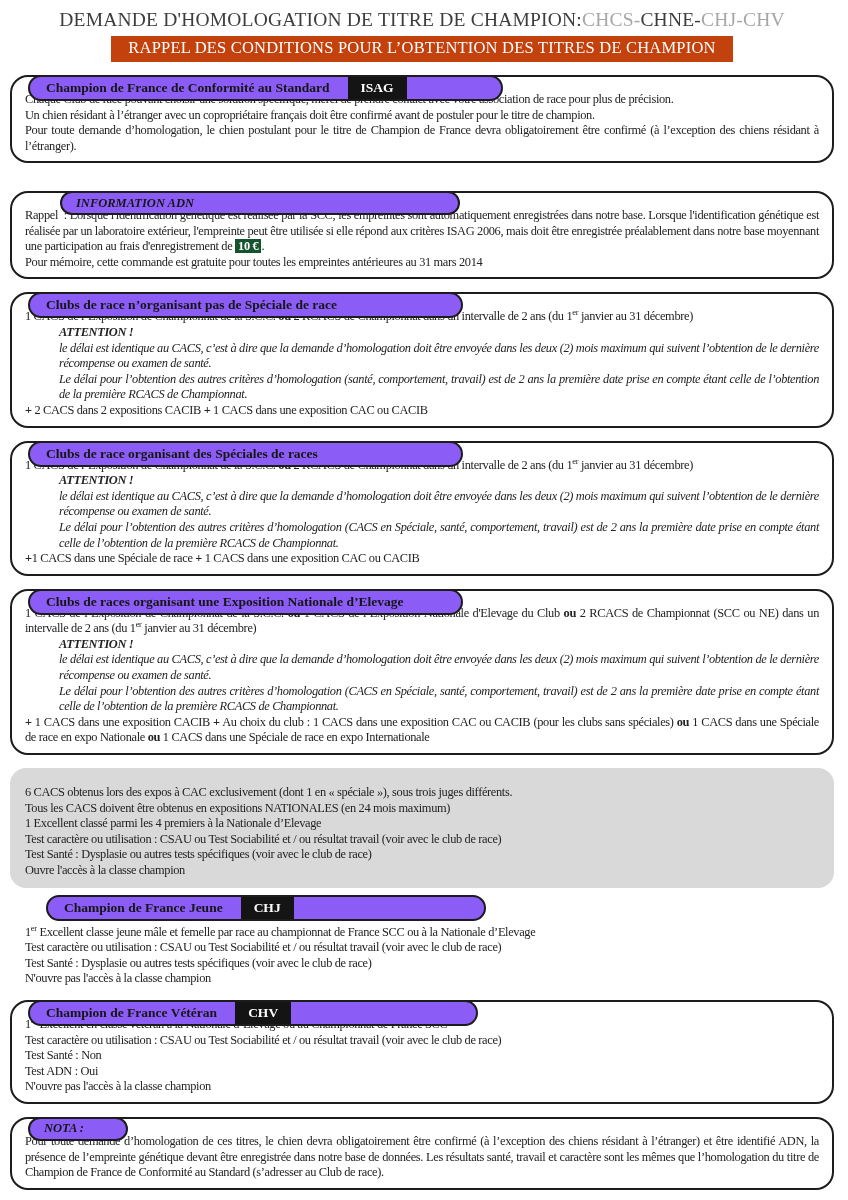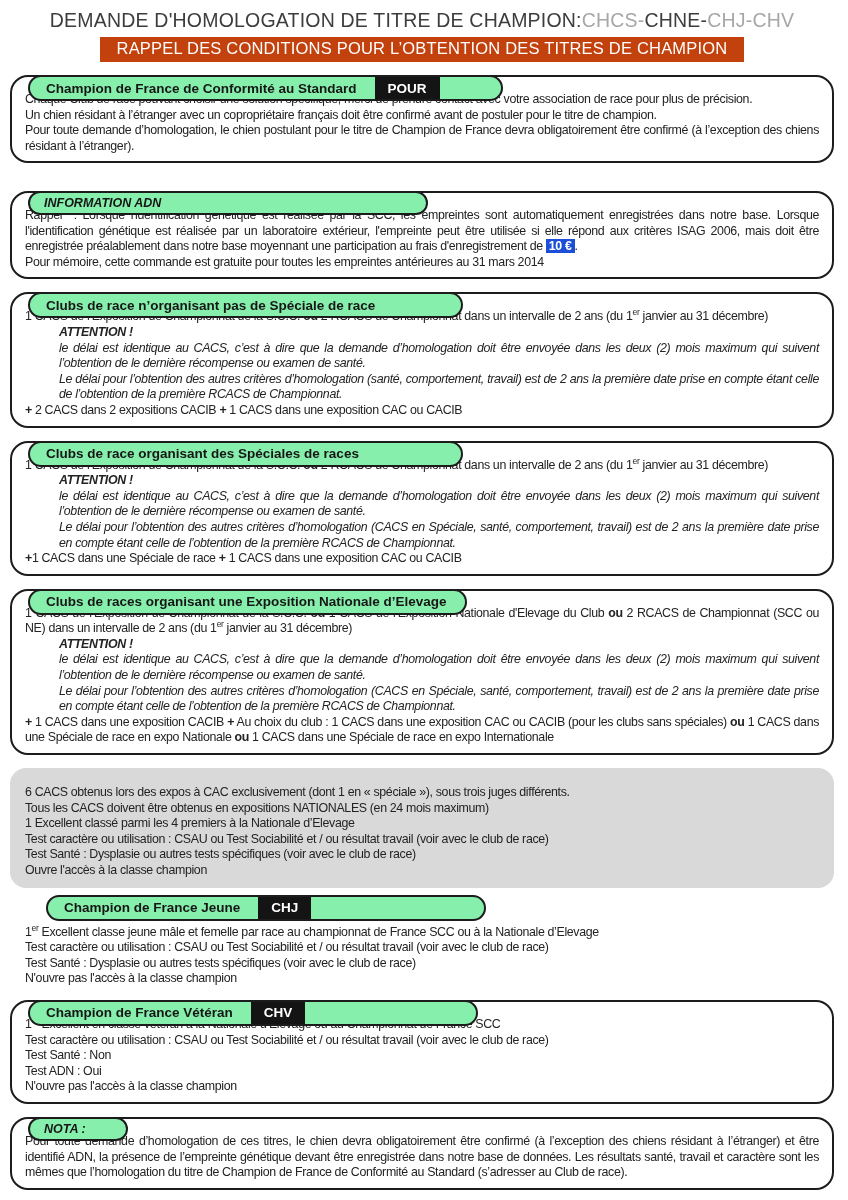--- a/index.html
+++ b/index.html
@@ -1,35 +1,35 @@
 <!DOCTYPE html>
 <html lang="fr"><head>
 <meta charset="utf-8">
 <style>
   html,body { margin:0; padding:0; background:#fff; }
   .page {
     width:844px; height:1200px; overflow:hidden; position:relative;
-    background:#fff; font-family:Liberation Sans, sans-serif; color:#232323;
+    background:#fff; font-family:Liberation Serif, serif; color:#232323;
     box-sizing:border-box;
   }
   
   .doc-title {
     text-align:center; font-size:19.5px; letter-spacing:0.2px;
     color:#3d3d3d; padding-top:9px; white-space:nowrap;
   }
   .t-gray { color:#a7a7a9; }
   .banner {
     width:fit-content; margin:5px auto 0; background:#c2410c; color:#fff;
     font-size:16.5px; padding:2px 17px 4px; letter-spacing:0.2px;
   }
   
   .section { position:relative; margin:7px 10px 0; }
   .pill {
     position:absolute; top:0; left:18px; z-index:2; box-sizing:border-box;
-    height:26px; width:fit-content; background:#86efac;
+    height:26px; width:fit-content; background:#8b5cf6;
     border:2px solid #1c1c1c; border-radius:15px;
     display:flex; align-items:stretch; overflow:hidden;
   }
   .pill.inline { position:relative; margin-left:18px; }
   .pill-label {
     display:flex; align-items:center; padding:0 18px 0 16px;
     font-weight:bold; font-size:13.5px; white-space:nowrap; color:#161616;
   }
   .pill-badge {
     display:flex; align-items:center; padding:0 13px; background:#141414;
@@ -46,46 +46,46 @@
   
   .box p, .freebody p {
     margin:0; font-size:12.4px; line-height:15.6px; letter-spacing:-0.35px;
     text-align:justify; color:#232323;
   }
   .prewrap { white-space:pre-wrap; }
   .indent { margin-left:34px !important; }
   .it { font-style:italic; }
   .att { font-weight:bold; font-style:italic; margin-left:34px !important; }
   .b { font-weight:bold; }
-  .hl { background:#1d4ed8; color:#fff; padding:0 3px; font-weight:bold; }
+  .hl { background:#14532d; color:#fff; padding:0 3px; font-weight:bold; }
   sup { font-size:8.5px; line-height:0; }
 </style>
 </head>
 <body>
 
 <div class="page">
 
   <div class="doc-title"><span>DEMANDE D'HOMOLOGATION DE TITRE DE CHAMPION:</span><span class="t-gray">CHCS-</span><span>CHNE-</span><span class="t-gray">CHJ-CHV</span></div>
 
   <div class="banner">RAPPEL DES CONDITIONS POUR L’OBTENTION DES TITRES DE CHAMPION</div>
 
   <div class="section" style="height:103px;">
     <div class="pill" style="min-width:475px;">
       <span class="pill-label">Champion de France de Conformité au Standard</span>
-      <span class="pill-badge">POUR</span>
+      <span class="pill-badge">ISAG</span>
     </div>
     <div class="box">
       <p>Chaque Club de race pouvant choisir une solution spécifique, merci de prendre contact avec votre association de race pour plus de précision.</p>
       <p>Un chien résidant à l’étranger avec un copropriétaire français doit être confirmé avant de postuler pour le titre de champion.</p>
       <p>Pour toute demande d’homologation, le chien postulant pour le titre de Champion de France devra obligatoirement être confirmé (à l’exception des chiens résidant à l’étranger).</p>
     </div>
   </div>
 
   <div class="section">
-    <div class="pill small" style="min-width:400px;">
+    <div class="pill small" style="min-width:400px;margin-left:32px;">
       <span class="pill-label">INFORMATION ADN</span>
     </div>
     <div class="box">
       <p class="prewrap"><span>Rappel  : Lorsque l'identification génétique est réalisée par la SCC, les empreintes sont automatiquement enregistrées dans notre base. Lorsque l'identification génétique est réalisée par un laboratoire extérieur, l'empreinte peut être utilisée si elle répond aux critères ISAG 2006, mais doit être enregistrée préalablement dans notre base moyennant une participation au frais d'enregistrement de </span><span class="hl">10 €</span><span>.</span></p>
       <p>Pour mémoire, cette commande est gratuite pour toutes les empreintes antérieures au 31 mars 2014</p>
     </div>
   </div>
 
   <div class="section">
     <div class="pill" style="min-width:435px;">

